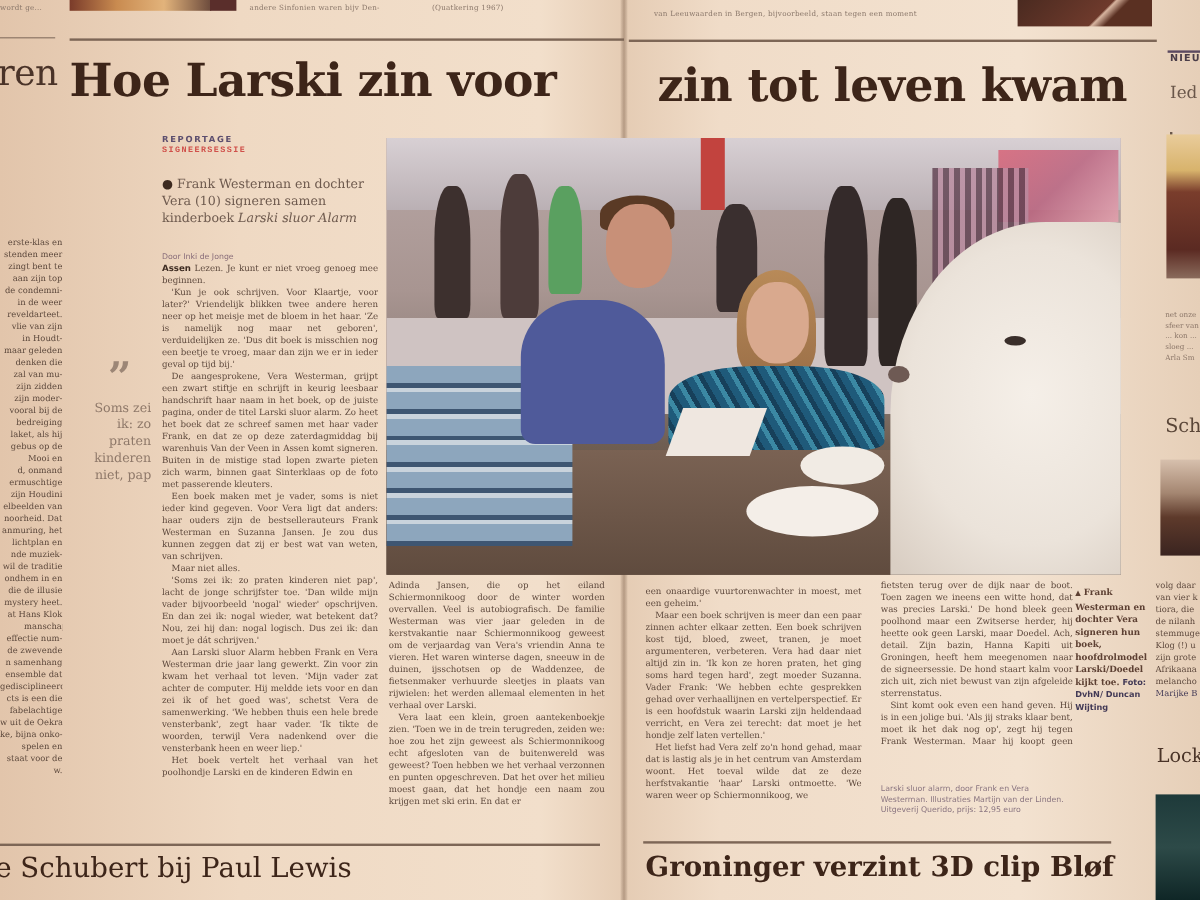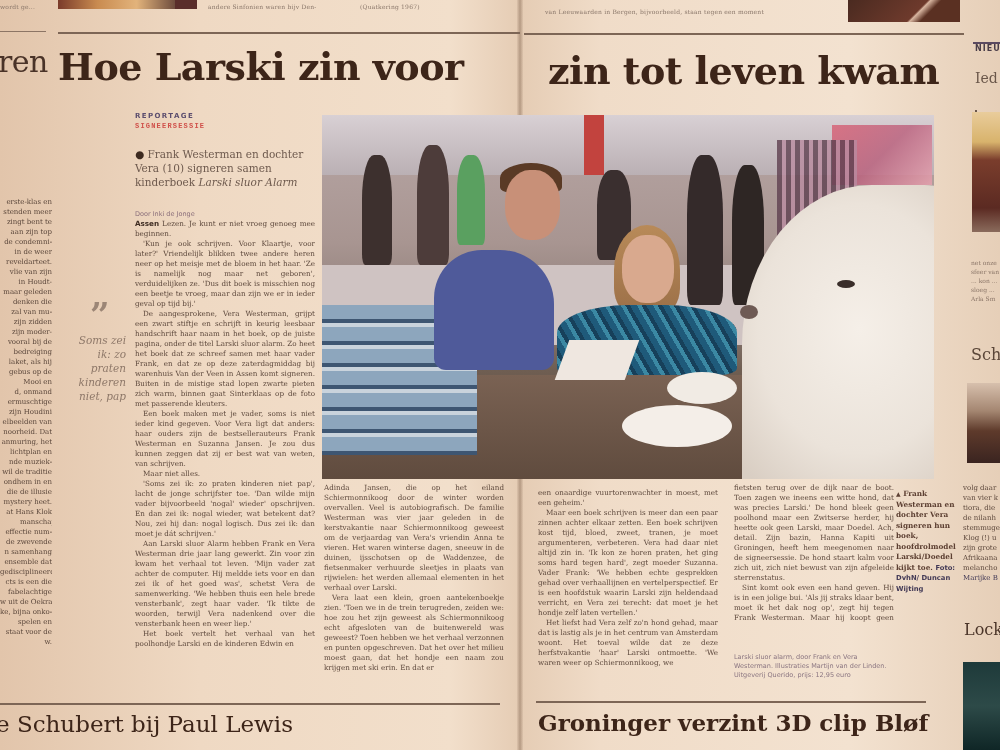--- a/index.html
+++ b/index.html
@@ -57,21 +57,21 @@
   .col p + p { text-indent: 8px; }
   .col .dateline { font-family: "DejaVu Sans", sans-serif; font-weight: bold; color: #3e2c22; }
   .col1 { left: 135px; top: 219px; width: 180px; height: 478px; }
   .col-edge { left: 0; top: 197px; width: 52px; height: 490px; font-size: 7px; text-align: right; color: #5b473b; }
   .col2 { left: 324px; top: 483px; width: 180px; height: 210px; }
   .col3 { left: 538px; top: 488px; width: 180px; height: 205px; }
   .col4 { left: 734px; top: 483px; width: 160px; height: 140px; }
   .col-far { left: 963px; top: 483px; width: 37px; height: 120px; font-size: 7px; text-align: left; }
 
   .pullquote-mark { position: absolute; left: 90px; top: 300px; font-size: 34px; font-weight: bold; color: #9c8676; line-height: 30px; }
-  .pullquote { position: absolute; left: 68px; top: 333px; width: 58px; font-style: italic; font-size: 10.5px; line-height: 14px; text-align: right; color: #8e7869; }
+  .pullquote { position: absolute; left: 68px; top: 333px; width: 58px; font-size: 10.5px; line-height: 14px; text-align: right; color: #8e7869; }
 
   .bookinfo { position: absolute; left: 734px; top: 653px; width: 155px; font-family: "DejaVu Sans", sans-serif; font-size: 6.5px; line-height: 9px; color: #8a7580; }
 
   .caption { position: absolute; left: 896px; top: 489px; width: 64px; font-size: 7.3px; line-height: 10.5px; color: #5d4033; font-weight: bold; }
   .caption .credit { font-family: "DejaVu Sans", sans-serif; color: #433a56; font-size: 6.8px; }
   .caption .tri { font-size: 6px; }
 
   .side-sch { position: absolute; left: 971px; top: 345px; font-size: 16px; color: #5a4638; }
   .side-lock { position: absolute; left: 964px; top: 620px; font-size: 16px; color: #4a3428; }
   .side-img1 { position: absolute; left: 972px; top: 112px; width: 28px; height: 120px; background: linear-gradient(180deg,#e9cc9b 0%,#d8b36c 25%,#7a3d2c 40%, #5b2a22 80%, #8a6b5c 100%); }

